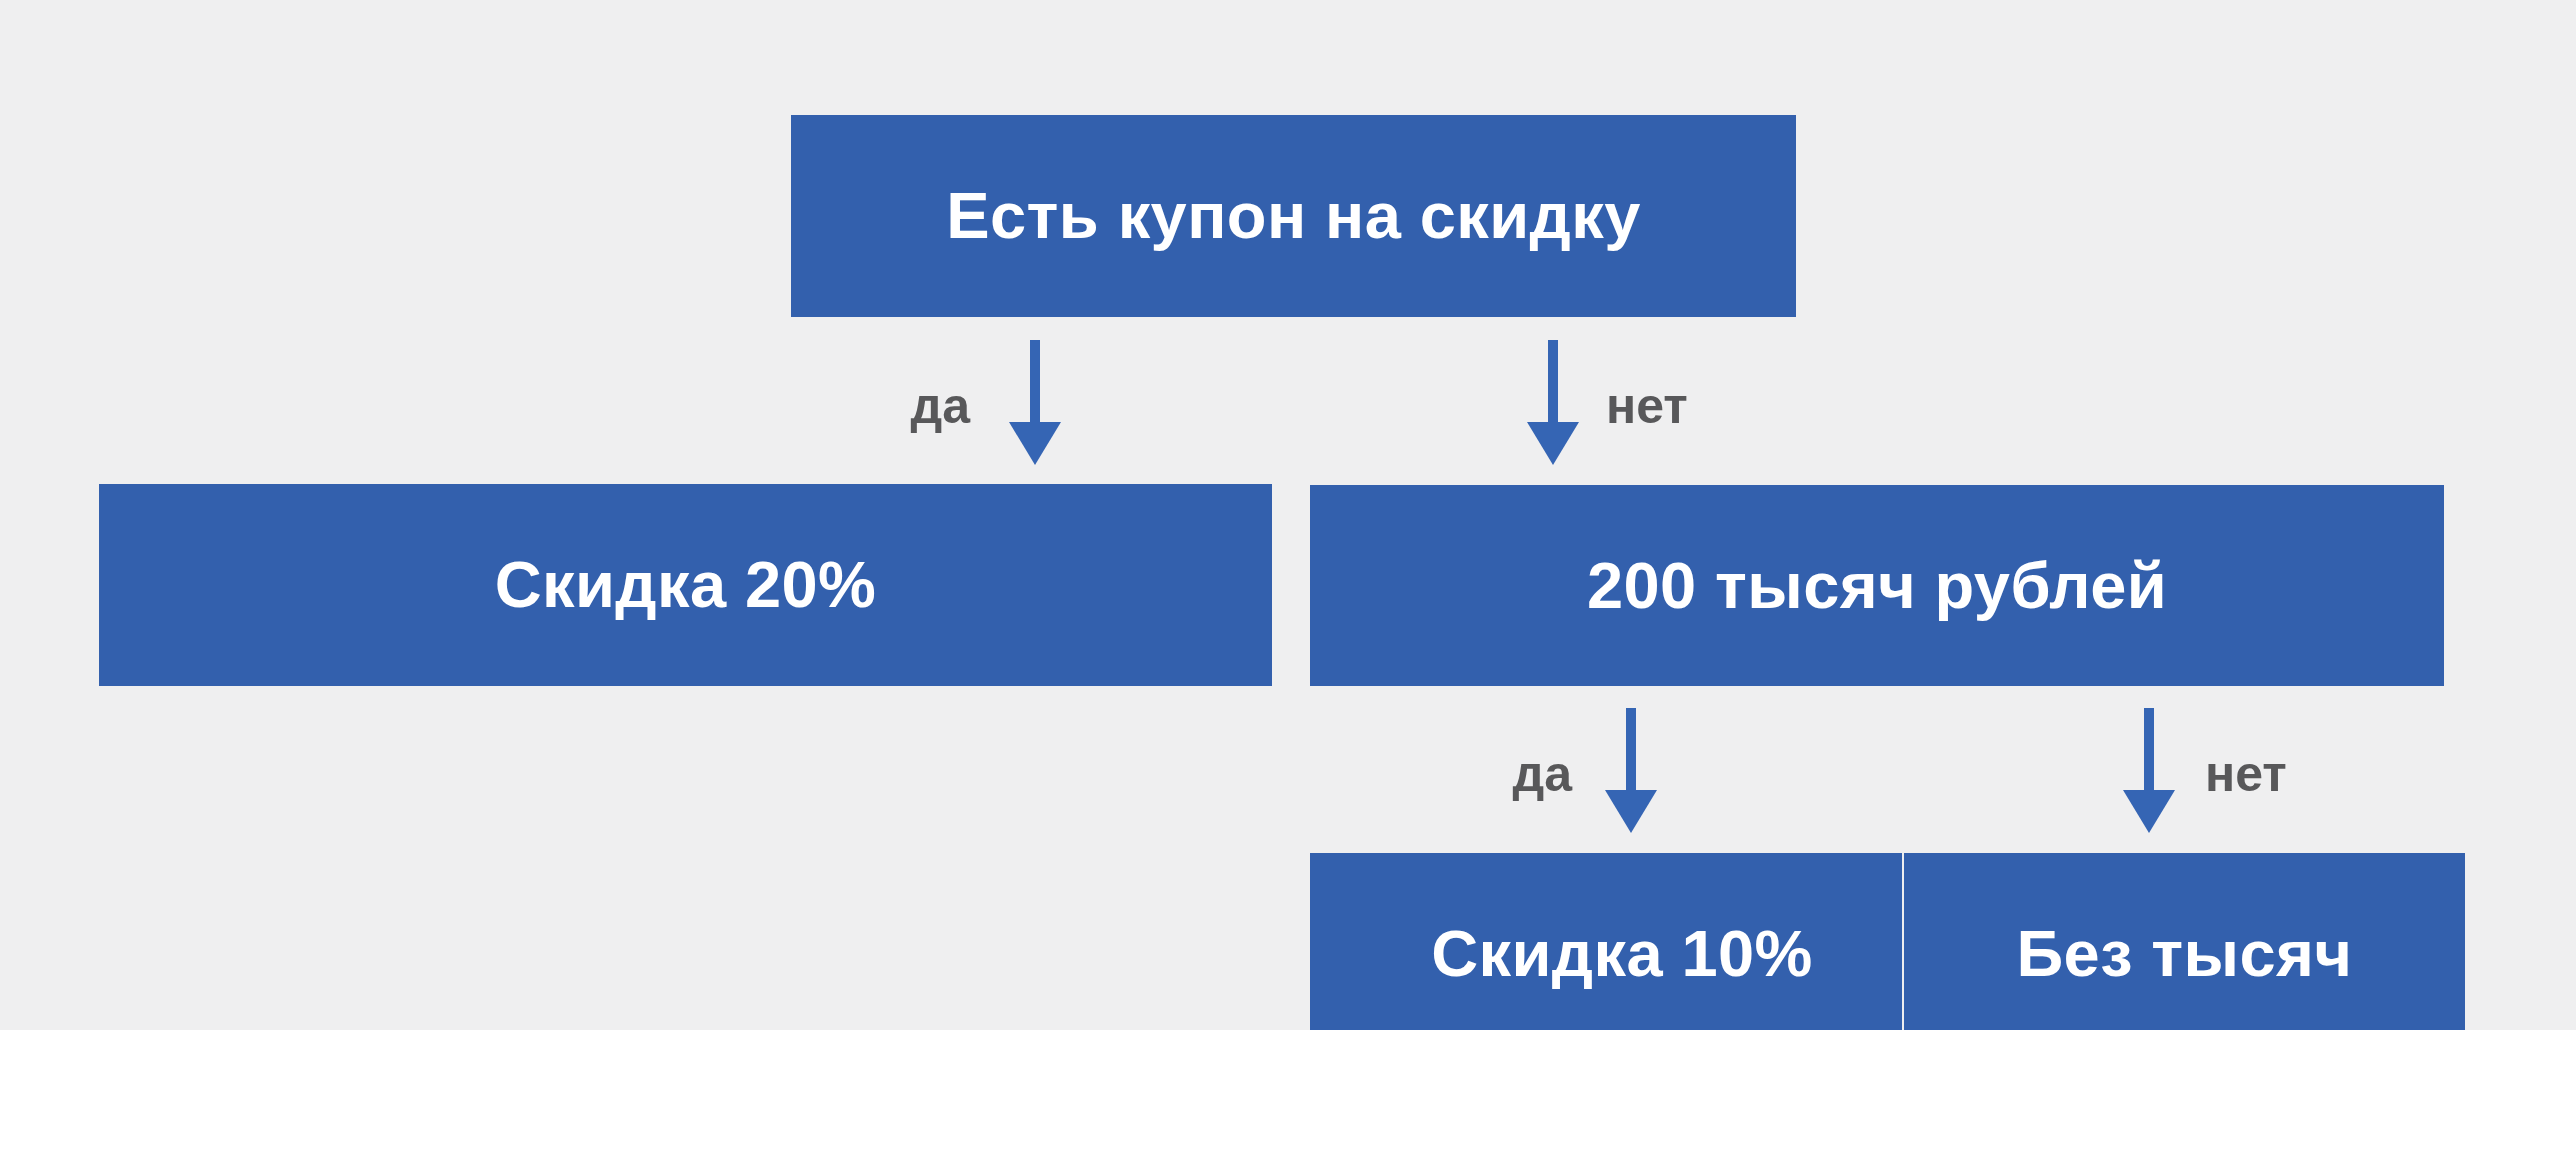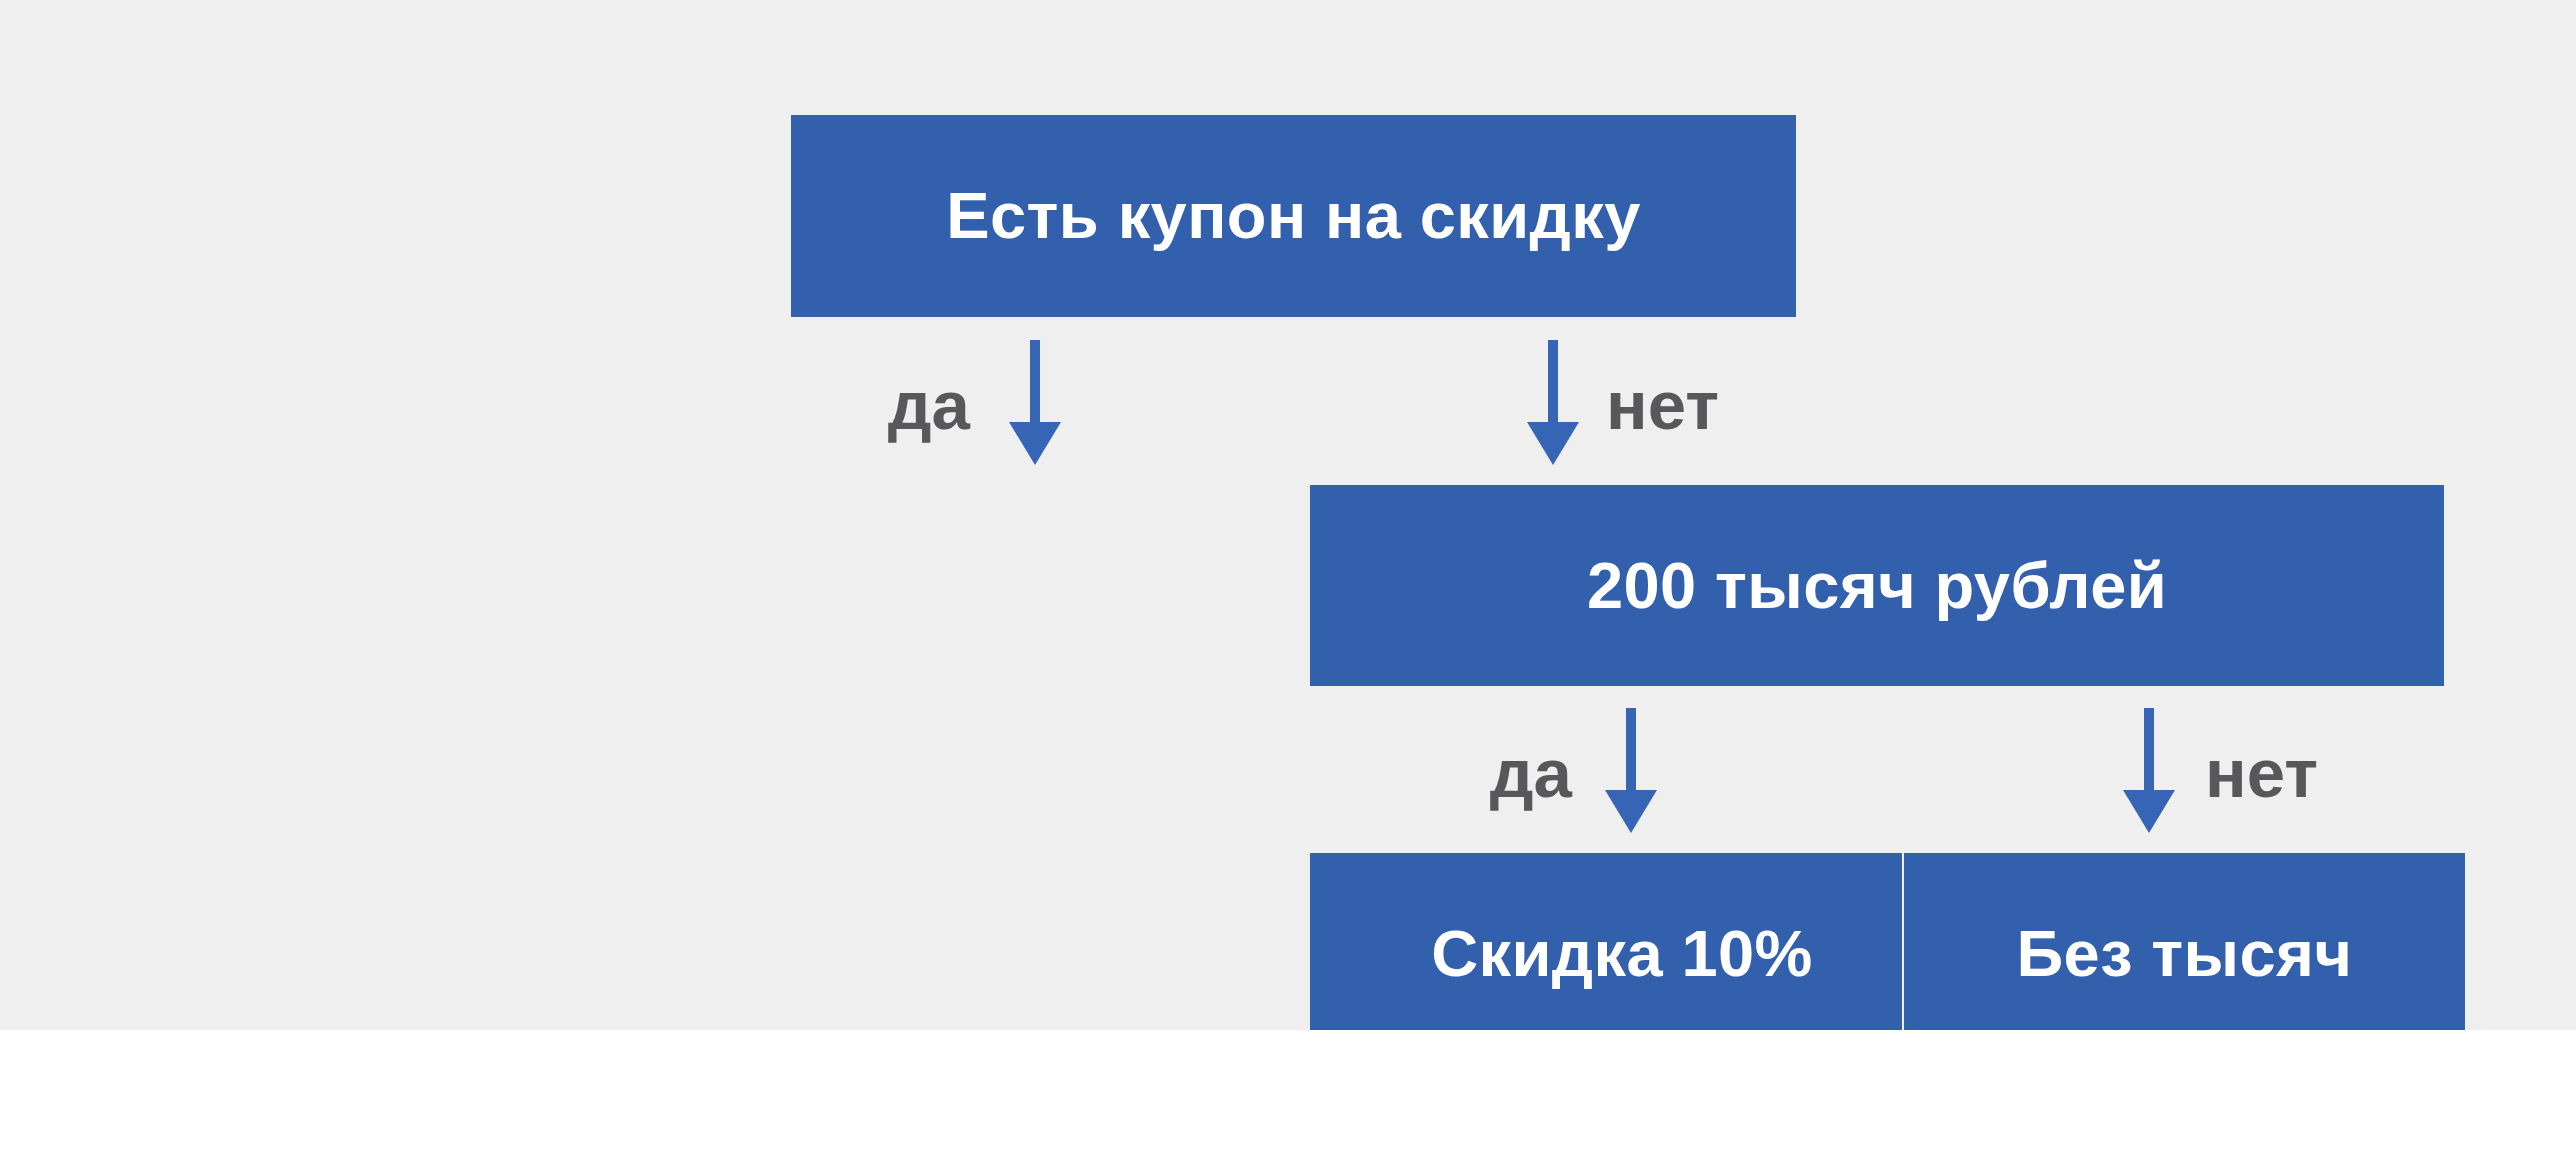--- a/index.html
+++ b/index.html
@@ -46,21 +46,21 @@
   .arrow-head {
     width: 0;
     height: 0;
     border-left: 26px solid transparent;
     border-right: 26px solid transparent;
     border-top: 43px solid var(--arrow, #3565B4);
   }
   .edge-label {
     position: absolute;
     color: var(--label-text, #58585A);
-    font-size: 69px;
+    font-size: 50px;
     font-weight: bold;
     line-height: 72px;
     width: 217px;
   }
   .edge-label.align-right { text-align: right; }
   .edge-label.align-left  { text-align: left; }
 </style>
 </head>
 <body>
 
@@ -75,20 +75,23 @@
     <div class="arrow-stem"></div>
     <div class="arrow-head"></div>
   </div>
 
   <div class="arrow" style="left:1527px; top:340px;">
     <div class="arrow-stem"></div>
     <div class="arrow-head"></div>
   </div>
   <div class="edge-label align-left" style="left:1606px; top:370px;">нет</div>
 
+  <div class="node" style="left:99px; top:484px; width:1173px; height:202px;">
+    <span>Скидка 20%</span>
+  </div>
 
   <div class="node" style="left:1310px; top:485px; width:1134px; height:201px;">
     <span>200 тысяч рублей</span>
   </div>
 
   <div class="edge-label align-right" style="left:1355px; top:738px;">да</div>
   <div class="arrow" style="left:1605px; top:708px;">
     <div class="arrow-stem"></div>
     <div class="arrow-head"></div>
   </div>

